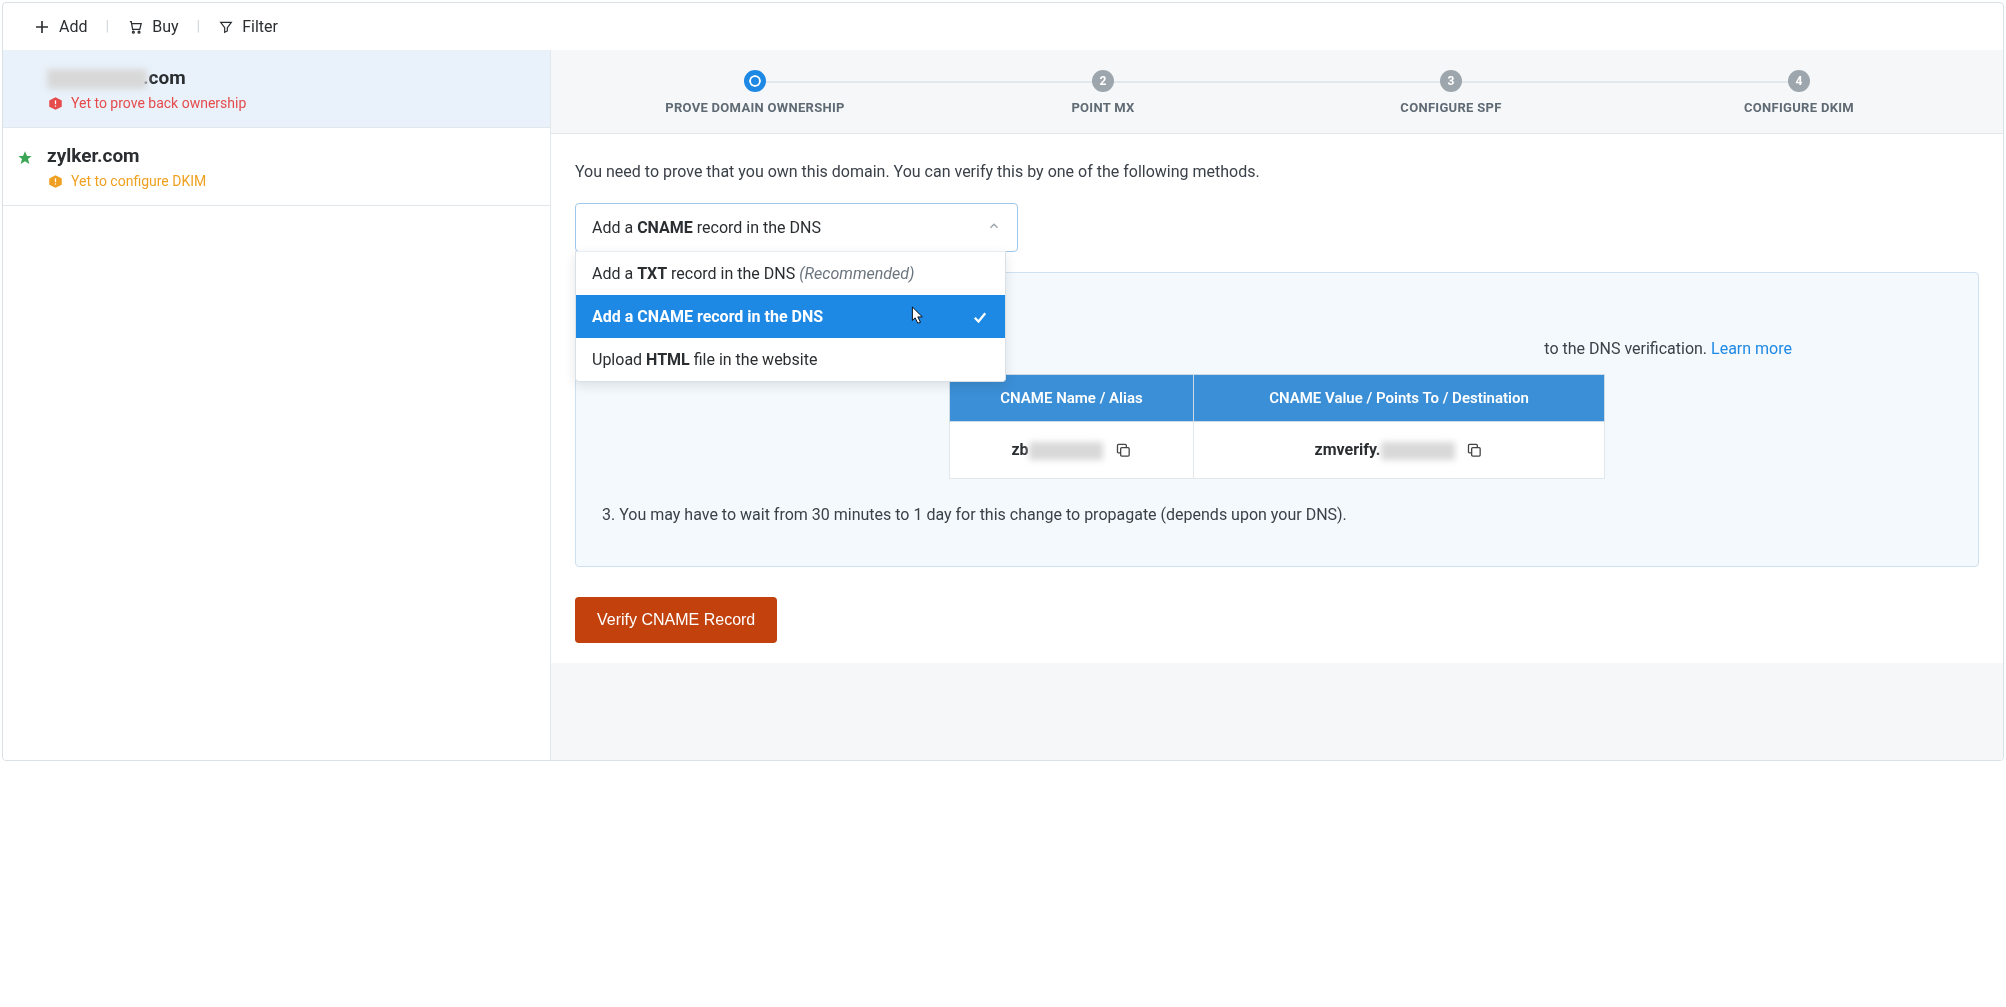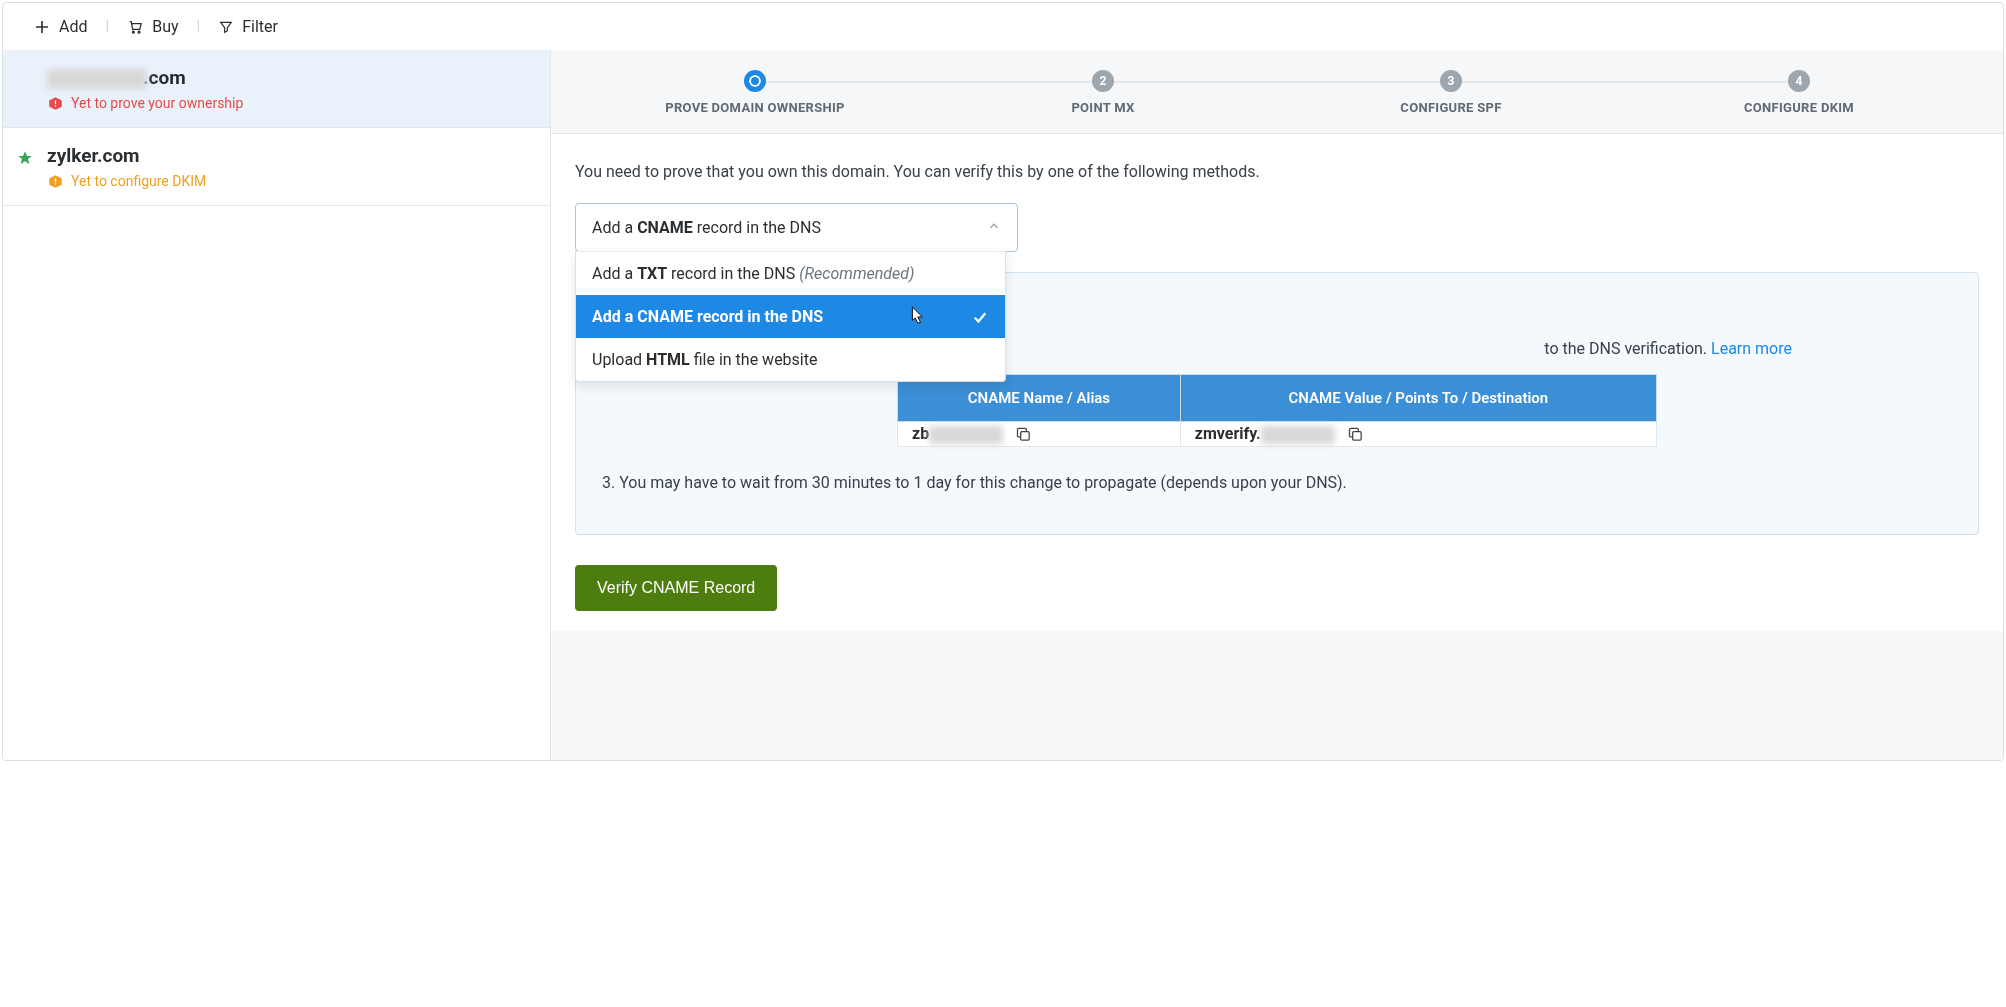--- a/index.html
+++ b/index.html
@@ -33,27 +33,27 @@
 .dd-trigger { border: 1px solid #9ec7ea; border-radius: 4px; padding: 14px 16px; font-size: 16px; color: #2b2e31; display: flex; justify-content: space-between; align-items: center; cursor: pointer; background: #fff; }
 .dd-trigger .chev { color: #9ea6ad; }
 .dd-menu { position: absolute; top: 100%; left: 0; right: 12px; margin-top: -1px; background: #fff; border: 1px solid #d9e0e6; border-top: 1px solid #e8edf1; border-radius: 0 0 4px 4px; box-shadow: 0 4px 12px rgba(0,0,0,0.1); }
 .dd-item { padding: 12px 16px; font-size: 16px; display: flex; align-items: center; justify-content: space-between; cursor: pointer; }
 .dd-item.selected { background: #1e88e5; color: #fff; font-weight: 700; }
 .dd-item .rec { font-style: italic; color: #6b757e; }
 .cursor { position: absolute; top: 102px; left: 332px; width: 18px; height: 22px; pointer-events: none; z-index: 50; }
 .info-card { border: 1px solid #cfe0ef; background: #f4f9fd; border-radius: 4px; padding: 24px 26px; margin-bottom: 30px; position: relative; }
 .info-card-spacer { height: 64px; }
 .info-card .learn { color: #1e88e5; cursor: pointer; }
-.cname-table { margin: 16px auto 26px; width: 760px; border-collapse: collapse; background: #fff; }
+.cname-table { margin: 16px auto 26px; width: 656px; border-collapse: collapse; background: #fff; }
 .cname-table th { background: #3b8fd6; color: #fff; font-weight: 600; font-size: 15px; padding: 14px; text-align: center; border: 1px solid #cddbe6; }
-.cname-table td { padding: 2px 14px; text-align: left; font-size: 16px; font-weight: 700; border: 1px solid #e1e7eb; }
+.cname-table td { padding: 18px 14px; text-align: center; font-size: 16px; font-weight: 700; border: 1px solid #e1e7eb; }
 .td-blur { display: inline-block; width: 74px; height: 18px; background: #d8d8d8; filter: blur(3px); vertical-align: middle; }
 .copy-btn { display: inline-flex; margin-left: 8px; cursor: pointer; color: #444; vertical-align: middle; }
 .info-card p.step3, .info-card p.step4 { font-size: 16px; color: #3a4148; margin-bottom: 18px; }
-.verify-btn { background: #4d7c0f; color: #fff; border: none; border-radius: 4px; padding: 14px 22px; font-size: 16px; font-weight: 500; cursor: pointer; }
+.verify-btn { background: #c2410c; color: #fff; border: none; border-radius: 4px; padding: 14px 22px; font-size: 16px; font-weight: 500; cursor: pointer; }
 </style>
 </head>
 <body>
 
 <div class="app">
   <div class="toolbar">
     <span class="toolbar-item">
       <svg width="18" height="18" viewBox="0 0 24 24" fill="none" stroke="#2b2e31" stroke-width="2.2">
           <line x1="12" y1="4" x2="12" y2="20"></line>
           <line x1="4" y1="12" x2="20" y2="12"></line>
@@ -86,21 +86,21 @@
           <span class="blurred"></span><span>.com</span>
         </h3>
         <div class="status red">
           <span class="status-icon">
             <svg width="15" height="15" viewBox="0 0 24 24" fill="#e54b4b">
                 <polygon points="12,2 22,7 22,17 12,22 2,17 2,7"></polygon>
                 <rect x="11" y="7" width="2" height="6" fill="#fff"></rect>
                 <rect x="11" y="15" width="2" height="2" fill="#fff"></rect>
               </svg>
           </span>
-          <span>Yet to prove your ownership</span>
+          <span>Yet to prove back ownership</span>
         </div>
       </div>
 
       <div class="domain-row">
         <span class="star">
           <svg width="16" height="16" viewBox="0 0 24 24" fill="#3aa655">
               <polygon points="12,2 15,9 22,9 16.5,13.5 18.5,21 12,17 5.5,21 7.5,13.5 2,9 9,9"></polygon>
             </svg>
         </span>
         <h3>zylker.com</h3>

